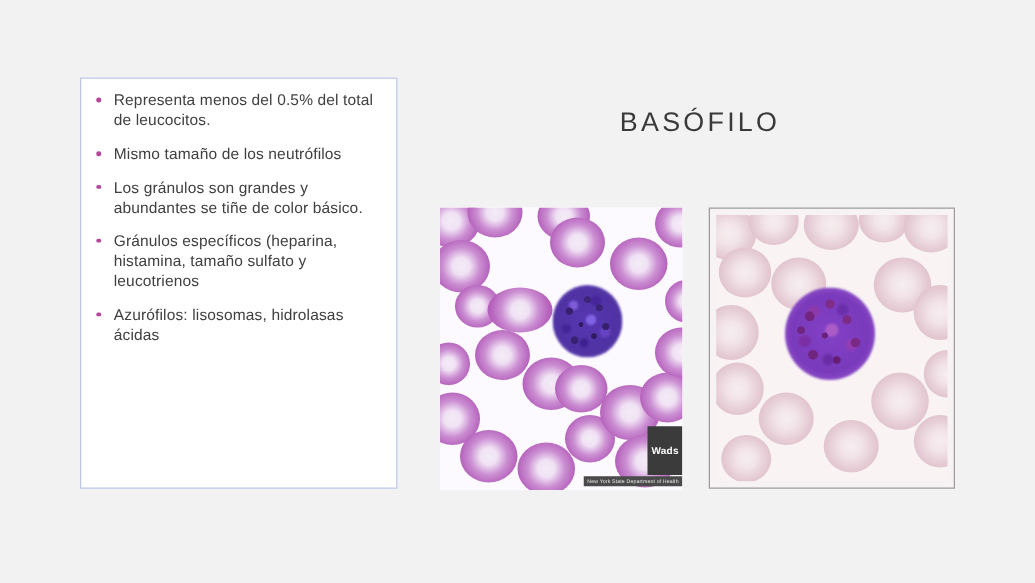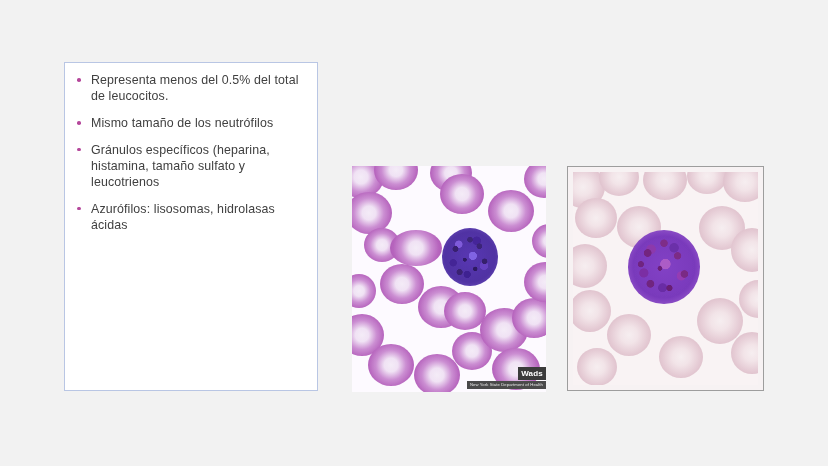--- a/index.html
+++ b/index.html
@@ -179,21 +179,21 @@
 
   
   .watermark {
     position: absolute;
     right: 0;
     bottom: 12px;
     background: #3b3b3b;
     color: #ffffff;
     font-size: 8px;
     font-weight: bold;
-    padding: 2px 3px;
+    padding: 15px 3px;
     line-height: 9px;
     letter-spacing: 0.2px;
   }
   .watermark-sub {
     position: absolute;
     right: 0;
     bottom: 3px;
     background: #4a4a4a;
     color: #e8e8e8;
     font-size: 4.2px;
@@ -213,29 +213,34 @@
       <li class="bullet-item">
         <span class="bullet-dot"></span>
         <span>Representa menos del 0.5% del total de leucocitos.</span>
       </li>
       <li class="bullet-item">
         <span class="bullet-dot"></span>
         <span>Mismo tamaño de los neutrófilos</span>
       </li>
       <li class="bullet-item">
         <span class="bullet-dot"></span>
+        <span>Los gránulos son grandes y abundantes se tiñe de color básico.</span>
+      </li>
+      <li class="bullet-item">
+        <span class="bullet-dot"></span>
         <span>Gránulos específicos (heparina, histamina, tamaño sulfato y leucotrienos</span>
       </li>
       <li class="bullet-item">
         <span class="bullet-dot"></span>
         <span>Azurófilos: lisosomas, hidrolasas ácidas</span>
       </li>
     </ul>
   </div>
 
+  <div class="slide-title">BASÓFILO</div>
 
   <div class="figure" id="fig-left">
     <div class="micro-canvas">
 
       <div class="rbc left-style" style="left:-14px;top:-10px;width:46px;height:42px;"></div>
       <div class="rbc left-style" style="left:22px;top:-16px;width:44px;height:40px;"></div>
       <div class="rbc left-style" style="left:78px;top:-12px;width:42px;height:38px;"></div>
       <div class="rbc left-style" style="left:88px;top:8px;width:44px;height:40px;"></div>
       <div class="rbc left-style" style="left:136px;top:24px;width:46px;height:42px;"></div>
       <div class="rbc left-style" style="left:172px;top:-6px;width:40px;height:38px;"></div>

